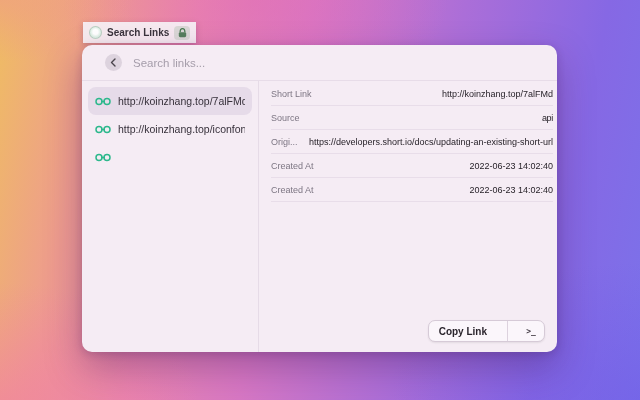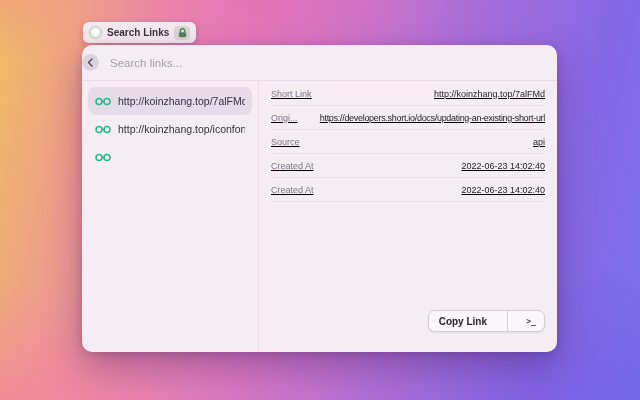--- a/index.html
+++ b/index.html
@@ -10,62 +10,62 @@
       radial-gradient(30% 22% at 0% 0%, rgba(240,150,140,0.55), rgba(240,150,140,0) 70%),
       radial-gradient(42% 38% at 40% 0%, rgba(226,105,182,0.45), rgba(226,105,182,0) 72%),
       radial-gradient(45% 42% at 0% 100%, rgba(242,122,168,0.55), rgba(242,122,168,0) 70%),
       radial-gradient(55% 48% at 100% 100%, rgba(108,84,230,0.40), rgba(108,84,230,0) 72%),
       linear-gradient(101deg,#efbd62 0%,#ee9b8f 15%,#e986ae 28%,#d878c4 44%,#ab6ed8 65%,#8668e4 85%,#7b72ea 100%);
   }
 
   
   .badge{
     position:absolute;left:83px;top:22px;height:21px;display:flex;align-items:center;
-    gap:5px;padding:0 6px;border-radius:6px;background:rgba(246,241,246,0.92);
+    gap:5px;padding:0 6px;border-radius:0;background:rgba(246,241,246,0.92);
     box-shadow:0 2px 6px rgba(80,30,90,0.25);
   }
   .badge-app-icon{width:13px;height:13px;border-radius:50%;
     background:radial-gradient(circle at 50% 45%, #ffffff 0 30%, #dff0e6 60%, #cfe6d8 100%);
     border:1px solid rgba(120,150,130,0.35);box-sizing:border-box;}
   .badge-label{font-size:10px;font-weight:700;color:#3a343c;white-space:nowrap;}
   .badge-lock{width:16px;height:14px;border-radius:4px;background:rgba(110,150,110,0.20);
     display:flex;align-items:center;justify-content:center;}
 
   
   .window{
     position:absolute;left:82px;top:45px;width:475px;height:307px;border-radius:10px;
     background:#f5ecf4;box-shadow:0 16px 36px rgba(70,25,90,0.35),0 2px 8px rgba(60,20,80,0.20);
     overflow:hidden;
   }
-  .search-row{height:36px;display:flex;align-items:center;padding:0 0;
+  .search-row{height:36px;display:flex;align-items:center;padding:0 23px;
     border-bottom:1px solid #e7dce8;box-sizing:border-box;}
   .back-btn{width:17px;height:17px;border-radius:50%;background:#ddd3de;border:none;
     display:flex;align-items:center;justify-content:center;margin-right:9px;cursor:pointer;
     padding:0;flex-shrink:0;}
   .search-input{flex:1;border:none;outline:none;background:transparent;
     font-family:inherit;font-size:11.5px;color:#3a333c;}
   .search-input::placeholder{color:#a59daa;}
 
   .body{display:flex;height:271px;}
   .list-pane{width:177px;box-sizing:border-box;border-right:1px solid #e6dbe7;padding:6px;}
   .list-item{height:28px;display:flex;align-items:center;gap:7px;padding:0 7px;
     border-radius:8px;cursor:pointer;}
   .list-item.selected{background:#e6dbe9;}
   .list-item-label{font-size:10.5px;color:#37313b;white-space:nowrap;overflow:hidden;}
   .link-icon{flex-shrink:0;display:flex;align-items:center;}
 
-  .detail-pane{flex:1;padding:1px 12px 0 12px;overflow:hidden;text-decoration:underline;}
+  .detail-pane{flex:1;padding:1px 4px 0 12px;overflow:hidden;}
   .detail-row{height:23px;display:flex;align-items:center;justify-content:space-between;
     border-bottom:1px solid #e8dde9;gap:8px;}
   .detail-label{font-size:9px;color:#7d7683;white-space:nowrap;flex-shrink:0;}
   .detail-value{font-size:9px;color:#221d24;white-space:nowrap;margin-left:auto;text-align:right;}
   .detail-row:nth-child(2) .detail-value{letter-spacing:-0.3px;}
 
   
-  .footer{position:absolute;right:12px;bottom:20px;height:20px;display:flex;align-items:stretch;
+  .footer{position:absolute;right:12px;bottom:10px;height:20px;display:flex;align-items:stretch;
     border:1px solid #d6cad7;border-radius:7px;background:#fbf6fb;
     box-shadow:0 1px 2px rgba(0,0,0,0.08);overflow:hidden;gap:10px;}
   .copy-btn{border:none;background:transparent;padding:0 10px;font-family:inherit;
     font-size:10px;font-weight:700;color:#2a242c;cursor:pointer;display:flex;align-items:center;}
   .footer-divider{width:1px;background:#ddd2de;}
   .terminal-btn{border:none;background:transparent;width:26px;cursor:pointer;
     display:flex;align-items:center;justify-content:center;padding:0;}
   .terminal-glyph{font-family:"DejaVu Sans Mono",monospace;font-size:8px;font-weight:700;color:#403942;}
 </style>
 </head>
@@ -128,26 +128,26 @@
           </span>
         </div>
       </div>
 
       <div class="detail-pane">
         <div class="detail-row">
           <span class="detail-label">Short Link</span>
           <span class="detail-value">http://koinzhang.top/7alFMd</span>
         </div>
         <div class="detail-row">
+          <span class="detail-label">Source</span>
+          <span class="detail-value">api</span>
+        </div>
+        <div class="detail-row">
           <span class="detail-label">Origi...</span>
           <span class="detail-value">https://developers.short.io/docs/updating-an-existing-short-url</span>
-        </div>
-        <div class="detail-row">
-          <span class="detail-label">Source</span>
-          <span class="detail-value">api</span>
         </div>
         <div class="detail-row">
           <span class="detail-label">Created At</span>
           <span class="detail-value">2022-06-23 14:02:40</span>
         </div>
         <div class="detail-row">
           <span class="detail-label">Created At</span>
           <span class="detail-value">2022-06-23 14:02:40</span>
         </div>
       </div>

